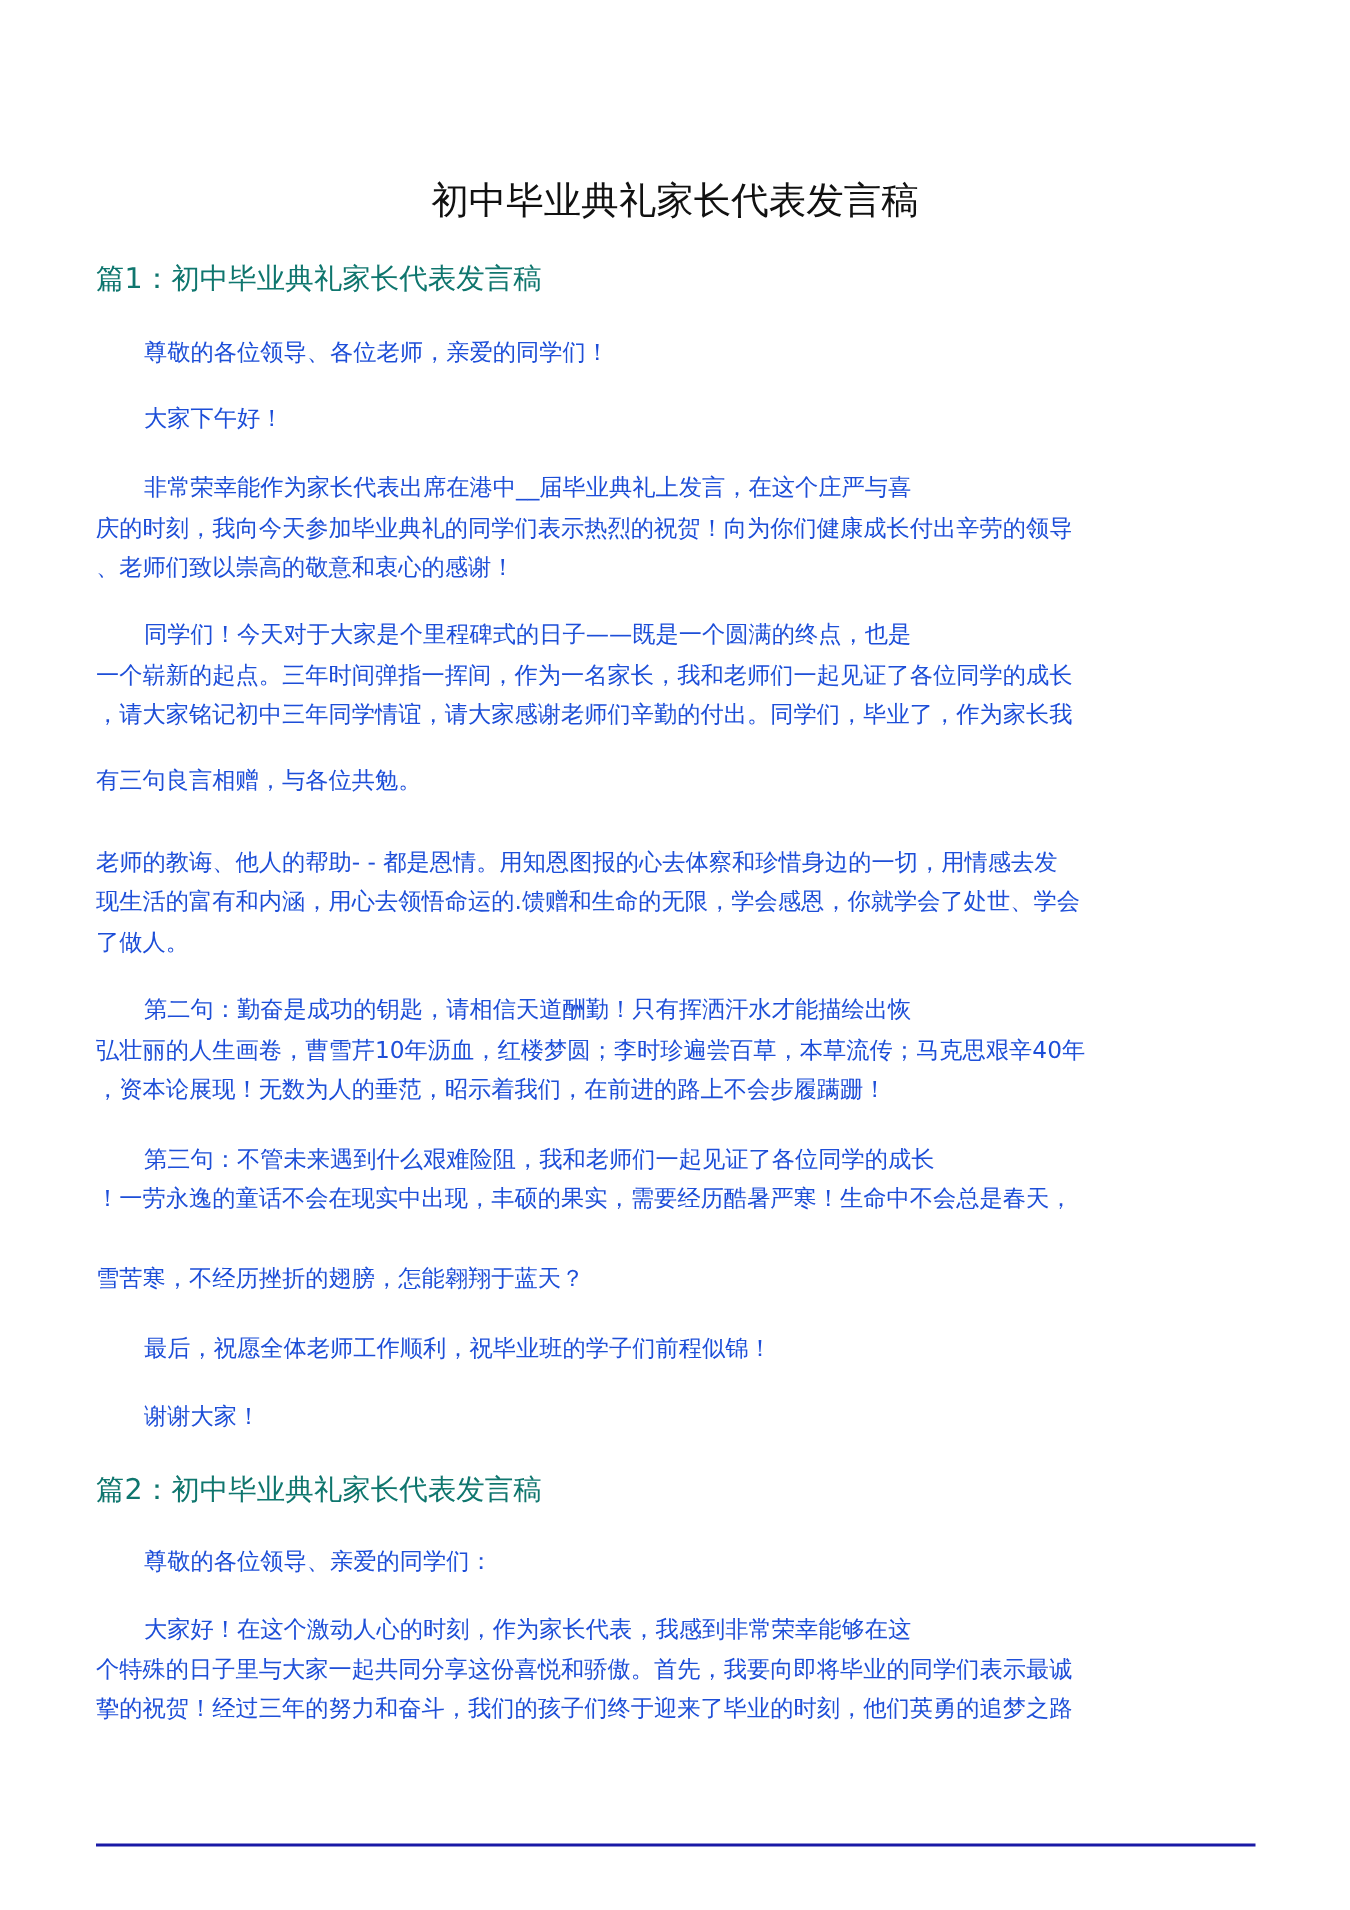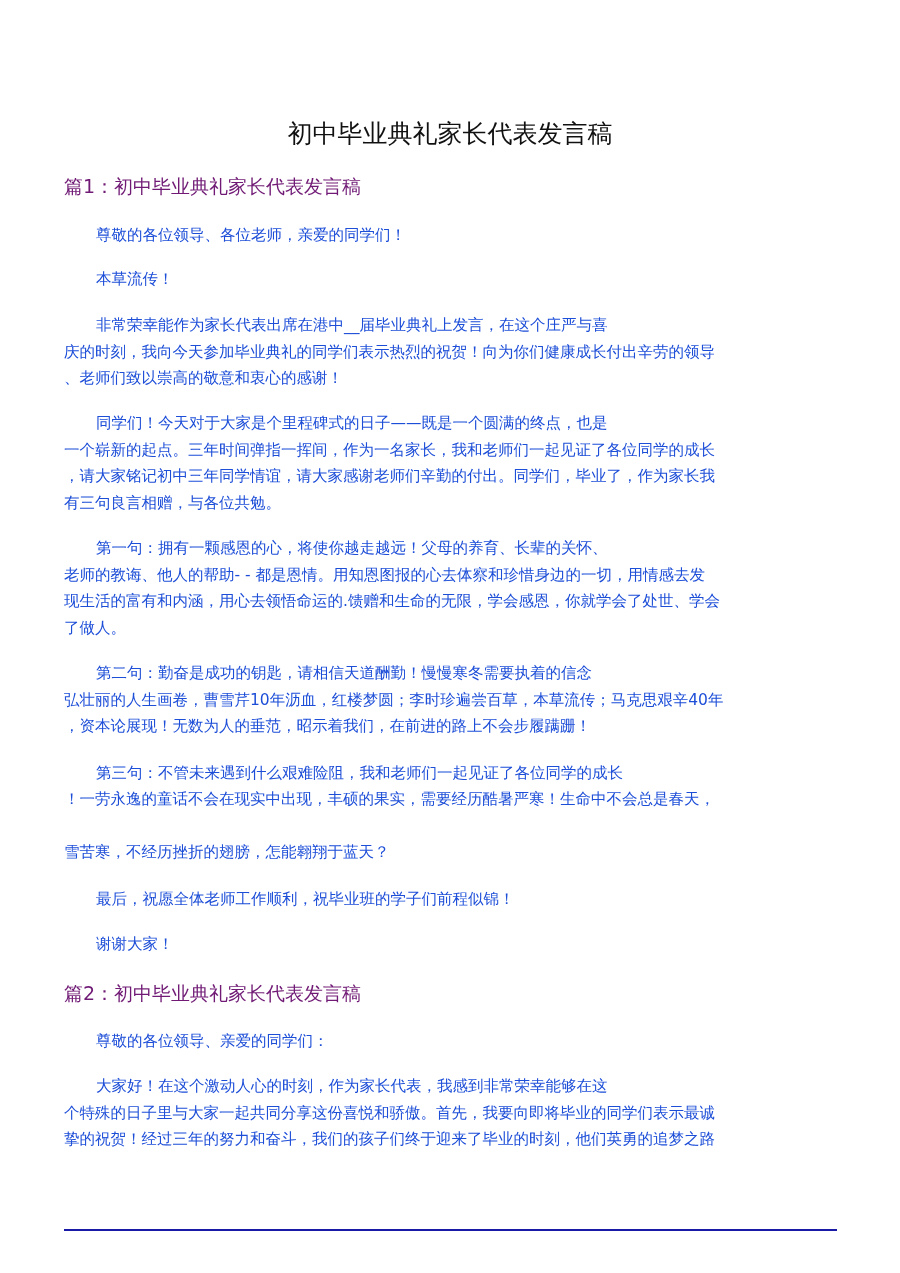--- a/index.html
+++ b/index.html
@@ -1,51 +1,50 @@
 <!DOCTYPE html>
 <html><head>
 <meta charset="utf-8">
 <style>
   html, body { margin:0; padding:0; background:#ffffff; }
   body { width:900px; height:1273px; position:relative; overflow:hidden;
          font-family:"DejaVu Sans", "Liberation Sans", sans-serif; color:#111; }
   .page { position:absolute; left:0; top:0; width:756px; height:1273px; }
   .title { position:absolute; left:0; width:900px; top:117px; text-align:center;
            font-size:25px; line-height:34px; color:#111; }
-  .h2 { position:absolute; left:64px; font-size:19px; line-height:28px; color:#701a75; }
+  .h2 { position:absolute; left:64px; font-size:19px; line-height:28px; color:#0f766e; }
   .line { position:absolute; left:64px; font-size:15.5px; line-height:24px; white-space:nowrap; color:#1d4ed8; }
   .ind { left:96px; }
   .rule { position:absolute; left:64px; width:773px; top:1229px; height:2px; background:#1a1aa6; }
 </style>
 </head>
 <body>
 
 <div class="page">
   <div class="title">初中毕业典礼家长代表发言稿</div>
 
   <div class="h2" style="top:172px">篇1：初中毕业典礼家长代表发言稿</div>
 
   <div class="line ind" style="top:223px">尊敬的各位领导、各位老师，亲爱的同学们！</div>
-  <div class="line ind" style="top:267px">本草流传！</div>
+  <div class="line ind" style="top:267px">大家下午好！</div>
 
   <div class="line ind" style="top:313px">非常荣幸能作为家长代表出席在港中__届毕业典礼上发言，在这个庄严与喜</div>
   <div class="line" style="top:366px">、老师们致以崇高的敬意和衷心的感谢！</div>
   <div class="line" style="top:340px">庆的时刻，我向今天参加毕业典礼的同学们表示热烈的祝贺！向为你们健康成长付出辛劳的领导</div>
 
   <div class="line ind" style="top:411px">同学们！今天对于大家是个里程碑式的日子——既是一个圆满的终点，也是</div>
   <div class="line" style="top:438px">一个崭新的起点。三年时间弹指一挥间，作为一名家长，我和老师们一起见证了各位同学的成长</div>
   <div class="line" style="top:464px">，请大家铭记初中三年同学情谊，请大家感谢老师们辛勤的付出。同学们，毕业了，作为家长我</div>
-  <div class="line" style="top:491px">有三句良言相赠，与各位共勉。</div>
+  <div class="line" style="top:508px">有三句良言相赠，与各位共勉。</div>
 
-  <div class="line ind" style="top:536px">第一句：拥有一颗感恩的心，将使你越走越远！父母的养育、长辈的关怀、</div>
   <div class="line" style="top:563px">老师的教诲、他人的帮助-  -  都是恩情。用知恩图报的心去体察和珍惜身边的一切，用情感去发</div>
   <div class="line" style="top:589px">现生活的富有和内涵，用心去领悟命运的.馈赠和生命的无限，学会感恩，你就学会了处世、学会</div>
   <div class="line" style="top:616px">了做人。</div>
 
-  <div class="line ind" style="top:661px">第二句：勤奋是成功的钥匙，请相信天道酬勤！慢慢寒冬需要执着的信念</div>
+  <div class="line ind" style="top:661px">第二句：勤奋是成功的钥匙，请相信天道酬勤！只有挥洒汗水才能描绘出恢</div>
   <div class="line" style="top:688px">弘壮丽的人生画卷，曹雪芹10年沥血，红楼梦圆；李时珍遍尝百草，本草流传；马克思艰辛40年</div>
   <div class="line" style="top:714px">，资本论展现！无数为人的垂范，昭示着我们，在前进的路上不会步履蹒跚！</div>
 
   <div class="line ind" style="top:761px">第三句：不管未来遇到什么艰难险阻，我和老师们一起见证了各位同学的成长</div>
   <div class="line" style="top:787px">！一劳永逸的童话不会在现实中出现，丰硕的果实，需要经历酷暑严寒！生命中不会总是春天，</div>
   <div class="line" style="top:840px">雪苦寒，不经历挫折的翅膀，怎能翱翔于蓝天？</div>
 
   <div class="line ind" style="top:887px">最后，祝愿全体老师工作顺利，祝毕业班的学子们前程似锦！</div>
   <div class="line ind" style="top:932px">谢谢大家！</div>
 

